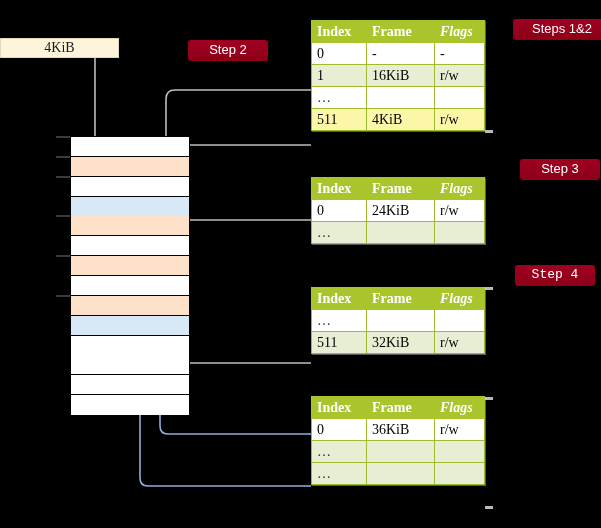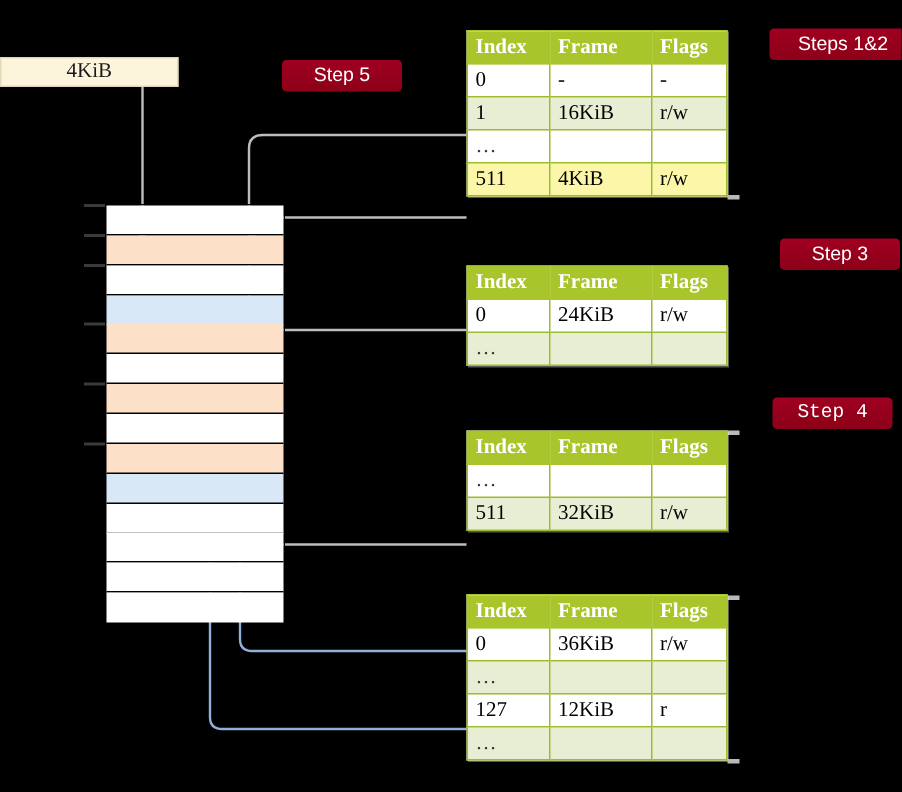--- a/index.html
+++ b/index.html
@@ -84,21 +84,21 @@
     color:#ffffff;
     font-weight:bold;
     border:1px solid #a8c62b;
     font-size:14px;
   }
   .tbl td.c-index{width:55px;}
   .tbl td.c-frame{width:68px;}
   .tbl td.c-flags{width:50px;}
   .tbl th.c-index{width:55px;margin-top:18px;}
   .tbl th.c-frame{width:68px;}
-  .tbl th.c-flags{width:50px;}
+  .tbl th.c-flags{width:50px;font-style:italic;}
   .r-alt td{background:#e8eed4;}
   .r-plain td{background:#ffffff;}
   .hl td{background:#fbf6a8;}
   .tbl td.dots{color:#333;letter-spacing:1px;}
 
   
   .stub{
     position:absolute;width:8px;height:3px;background:#b9b9b9;
   }
 
@@ -171,21 +171,21 @@
   <div id="mem-ticks">
       <div class="tick" style="left: 56px; top: 136px;"></div>
       <div class="tick" style="left: 56px; top: 155.85px;"></div>
       <div class="tick" style="left: 56px; top: 175.7px;"></div>
       <div class="tick" style="left: 56px; top: 215.4px;"></div>
       <div class="tick" style="left: 56px; top: 255.1px;"></div>
       <div class="tick" style="left: 56px; top: 294.8px;"></div>
     </div>
 
   <div id="badges">
-      <div class="badge" style="left: 188px; top: 40px; width: 62px;"><span>Step 5</span></div>
+      <div class="badge" style="left: 188px; top: 40px; width: 62px;"><span>Step 2</span></div>
       <div class="badge" style="left: 513px; top: 19px; width: 80px;"><span>Steps 1&amp;2</span></div>
       <div class="badge" style="left: 520px; top: 159px; width: 62px;"><span>Step 3</span></div>
       <div class="badge" style="left: 515px; top: 265px; width: 62px; font-family: Liberation Mono, monospace;"><span>Step 4</span></div>
     </div>
 
   <div id="tables">
       <table class="tbl" style="left: 311px; top: 20px;">
         <thead>
           <tr>
             <th class="c-index">Index</th>
@@ -273,25 +273,20 @@
           <tr class="r-plain">
             <td class="c-index">0</td>
             <td class="c-frame">36KiB</td>
             <td class="c-flags">r/w</td>
           </tr>
           <tr class="r-alt">
             <td class="c-index dots">…</td>
             <td class="c-frame"></td>
             <td class="c-flags"></td>
           </tr>
-          <tr class="r-plain">
-            <td class="c-index">127</td>
-            <td class="c-frame">12KiB</td>
-            <td class="c-flags">r</td>
-          </tr>
           <tr class="r-alt">
             <td class="c-index dots">…</td>
             <td class="c-frame"></td>
             <td class="c-flags"></td>
           </tr>
         </tbody>
       </table>
       <div class="stub" style="left: 485px; top: 506px;"></div>
     </div>
 

